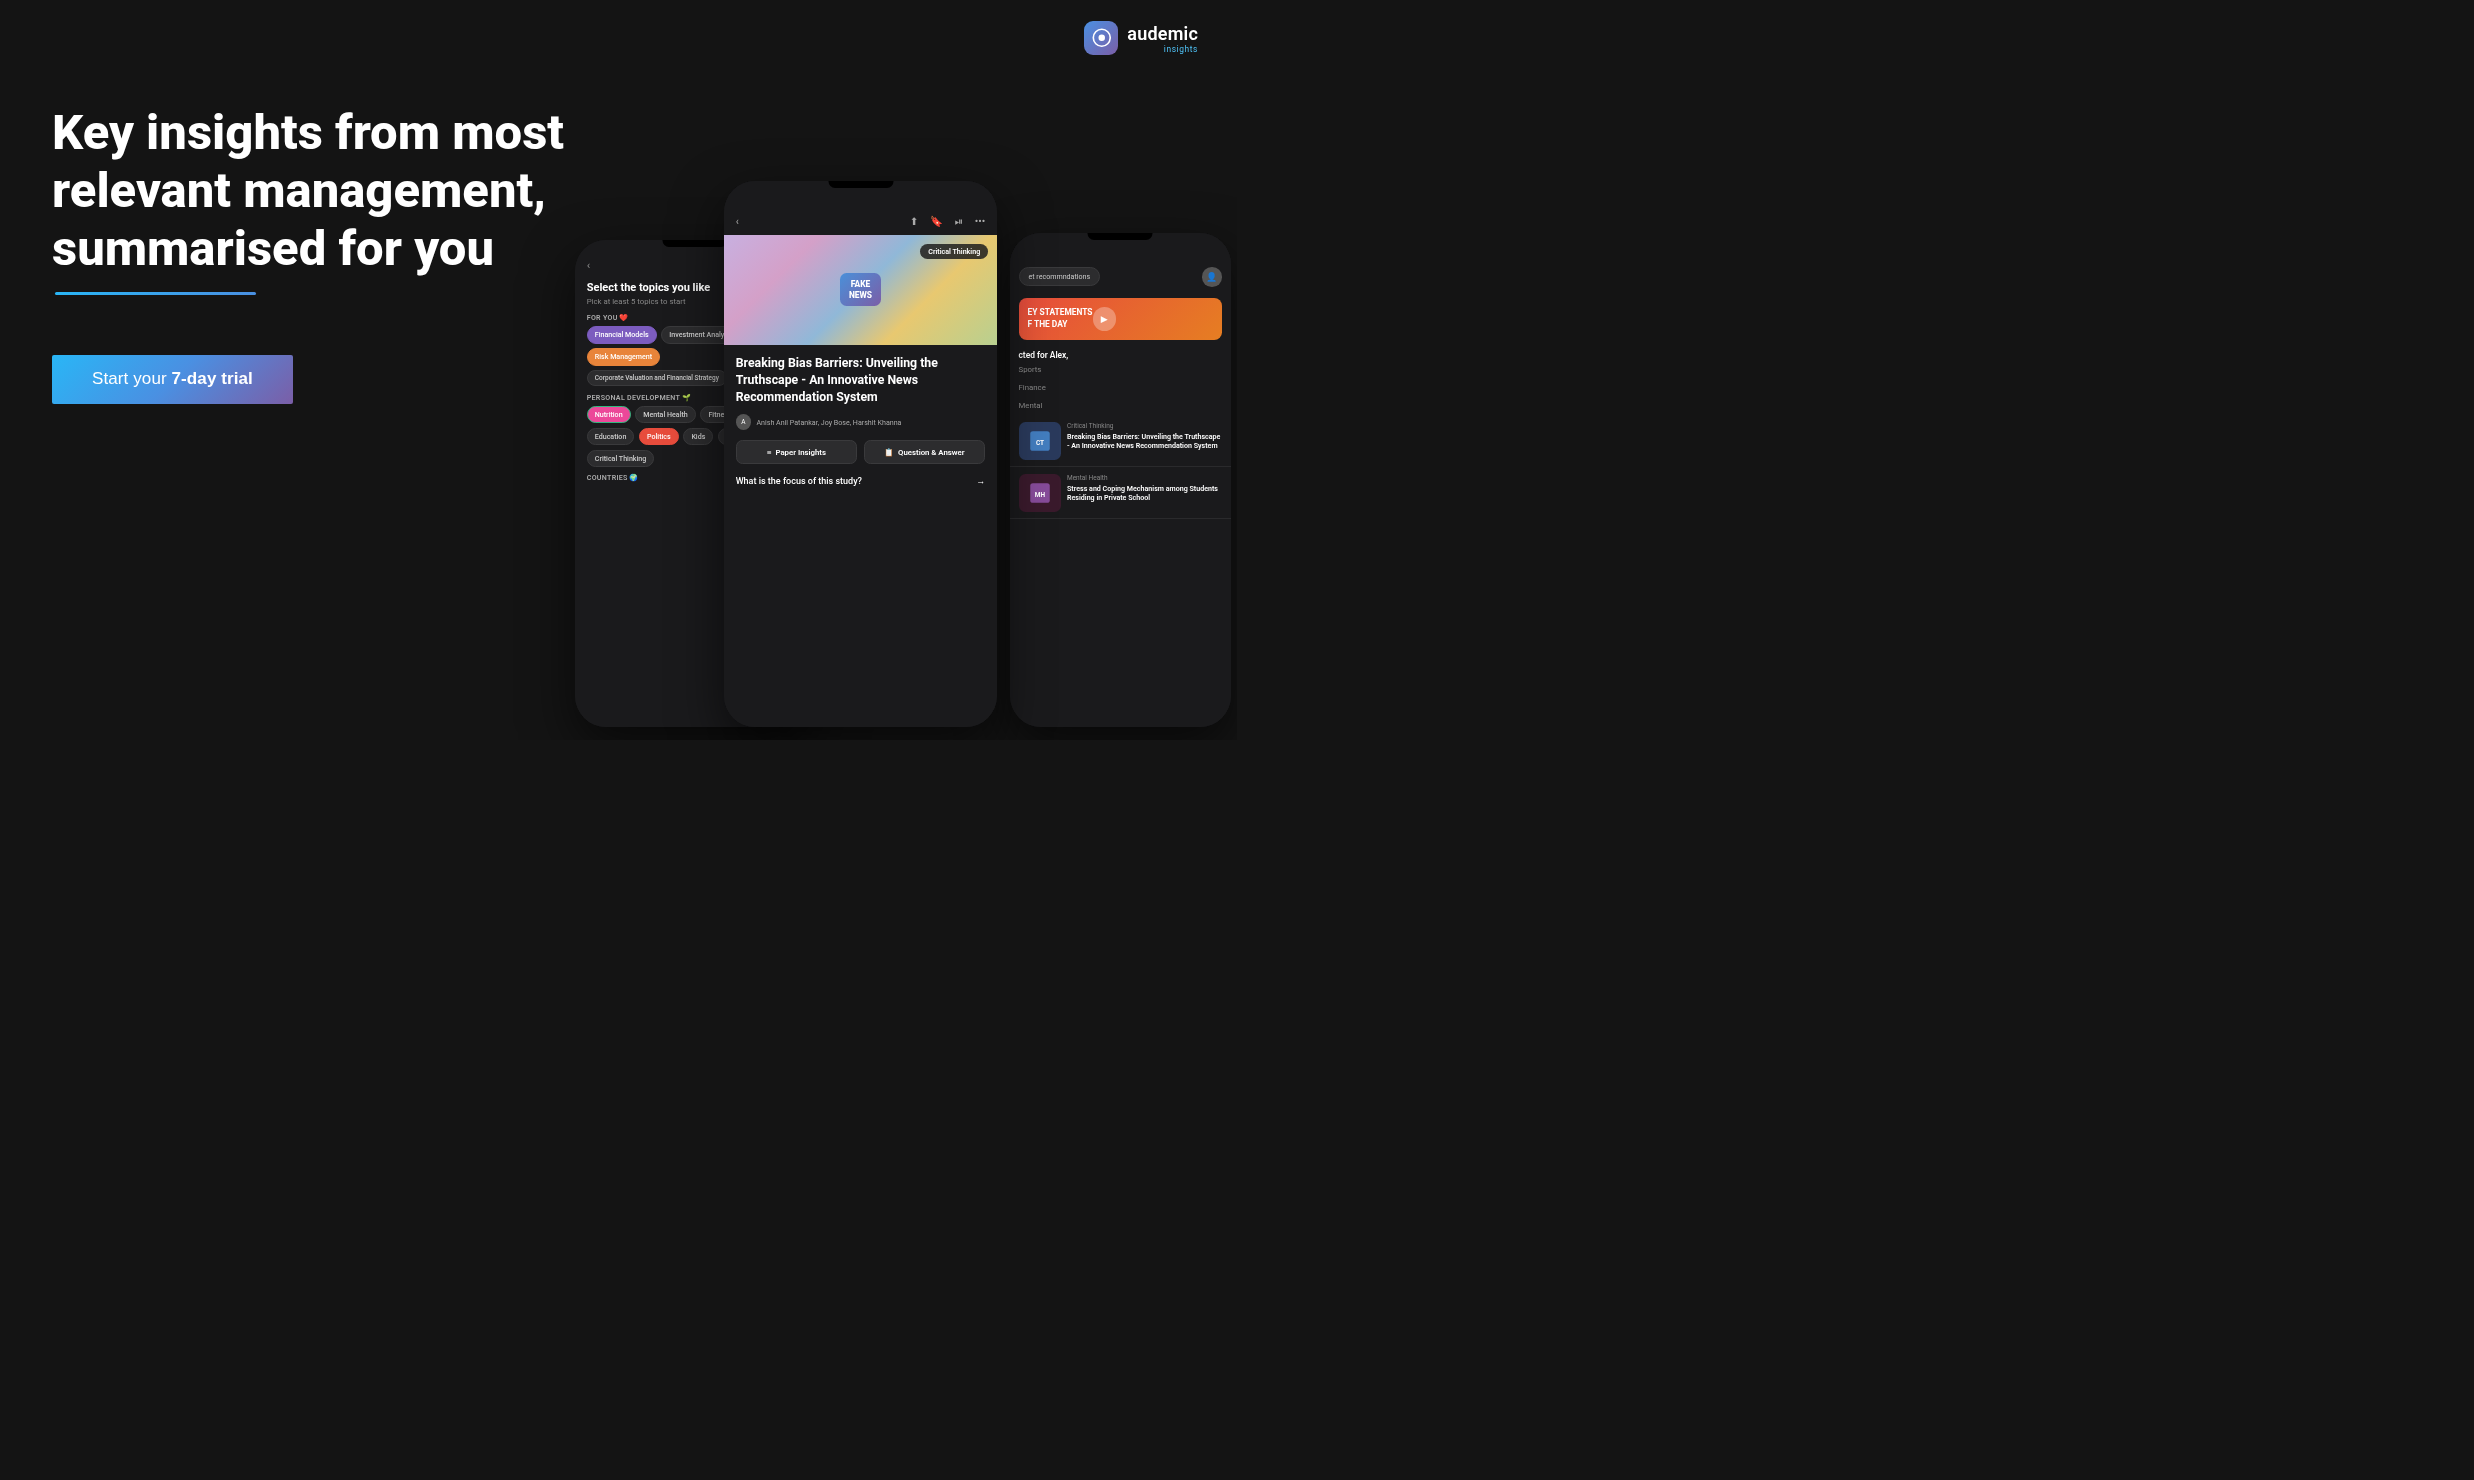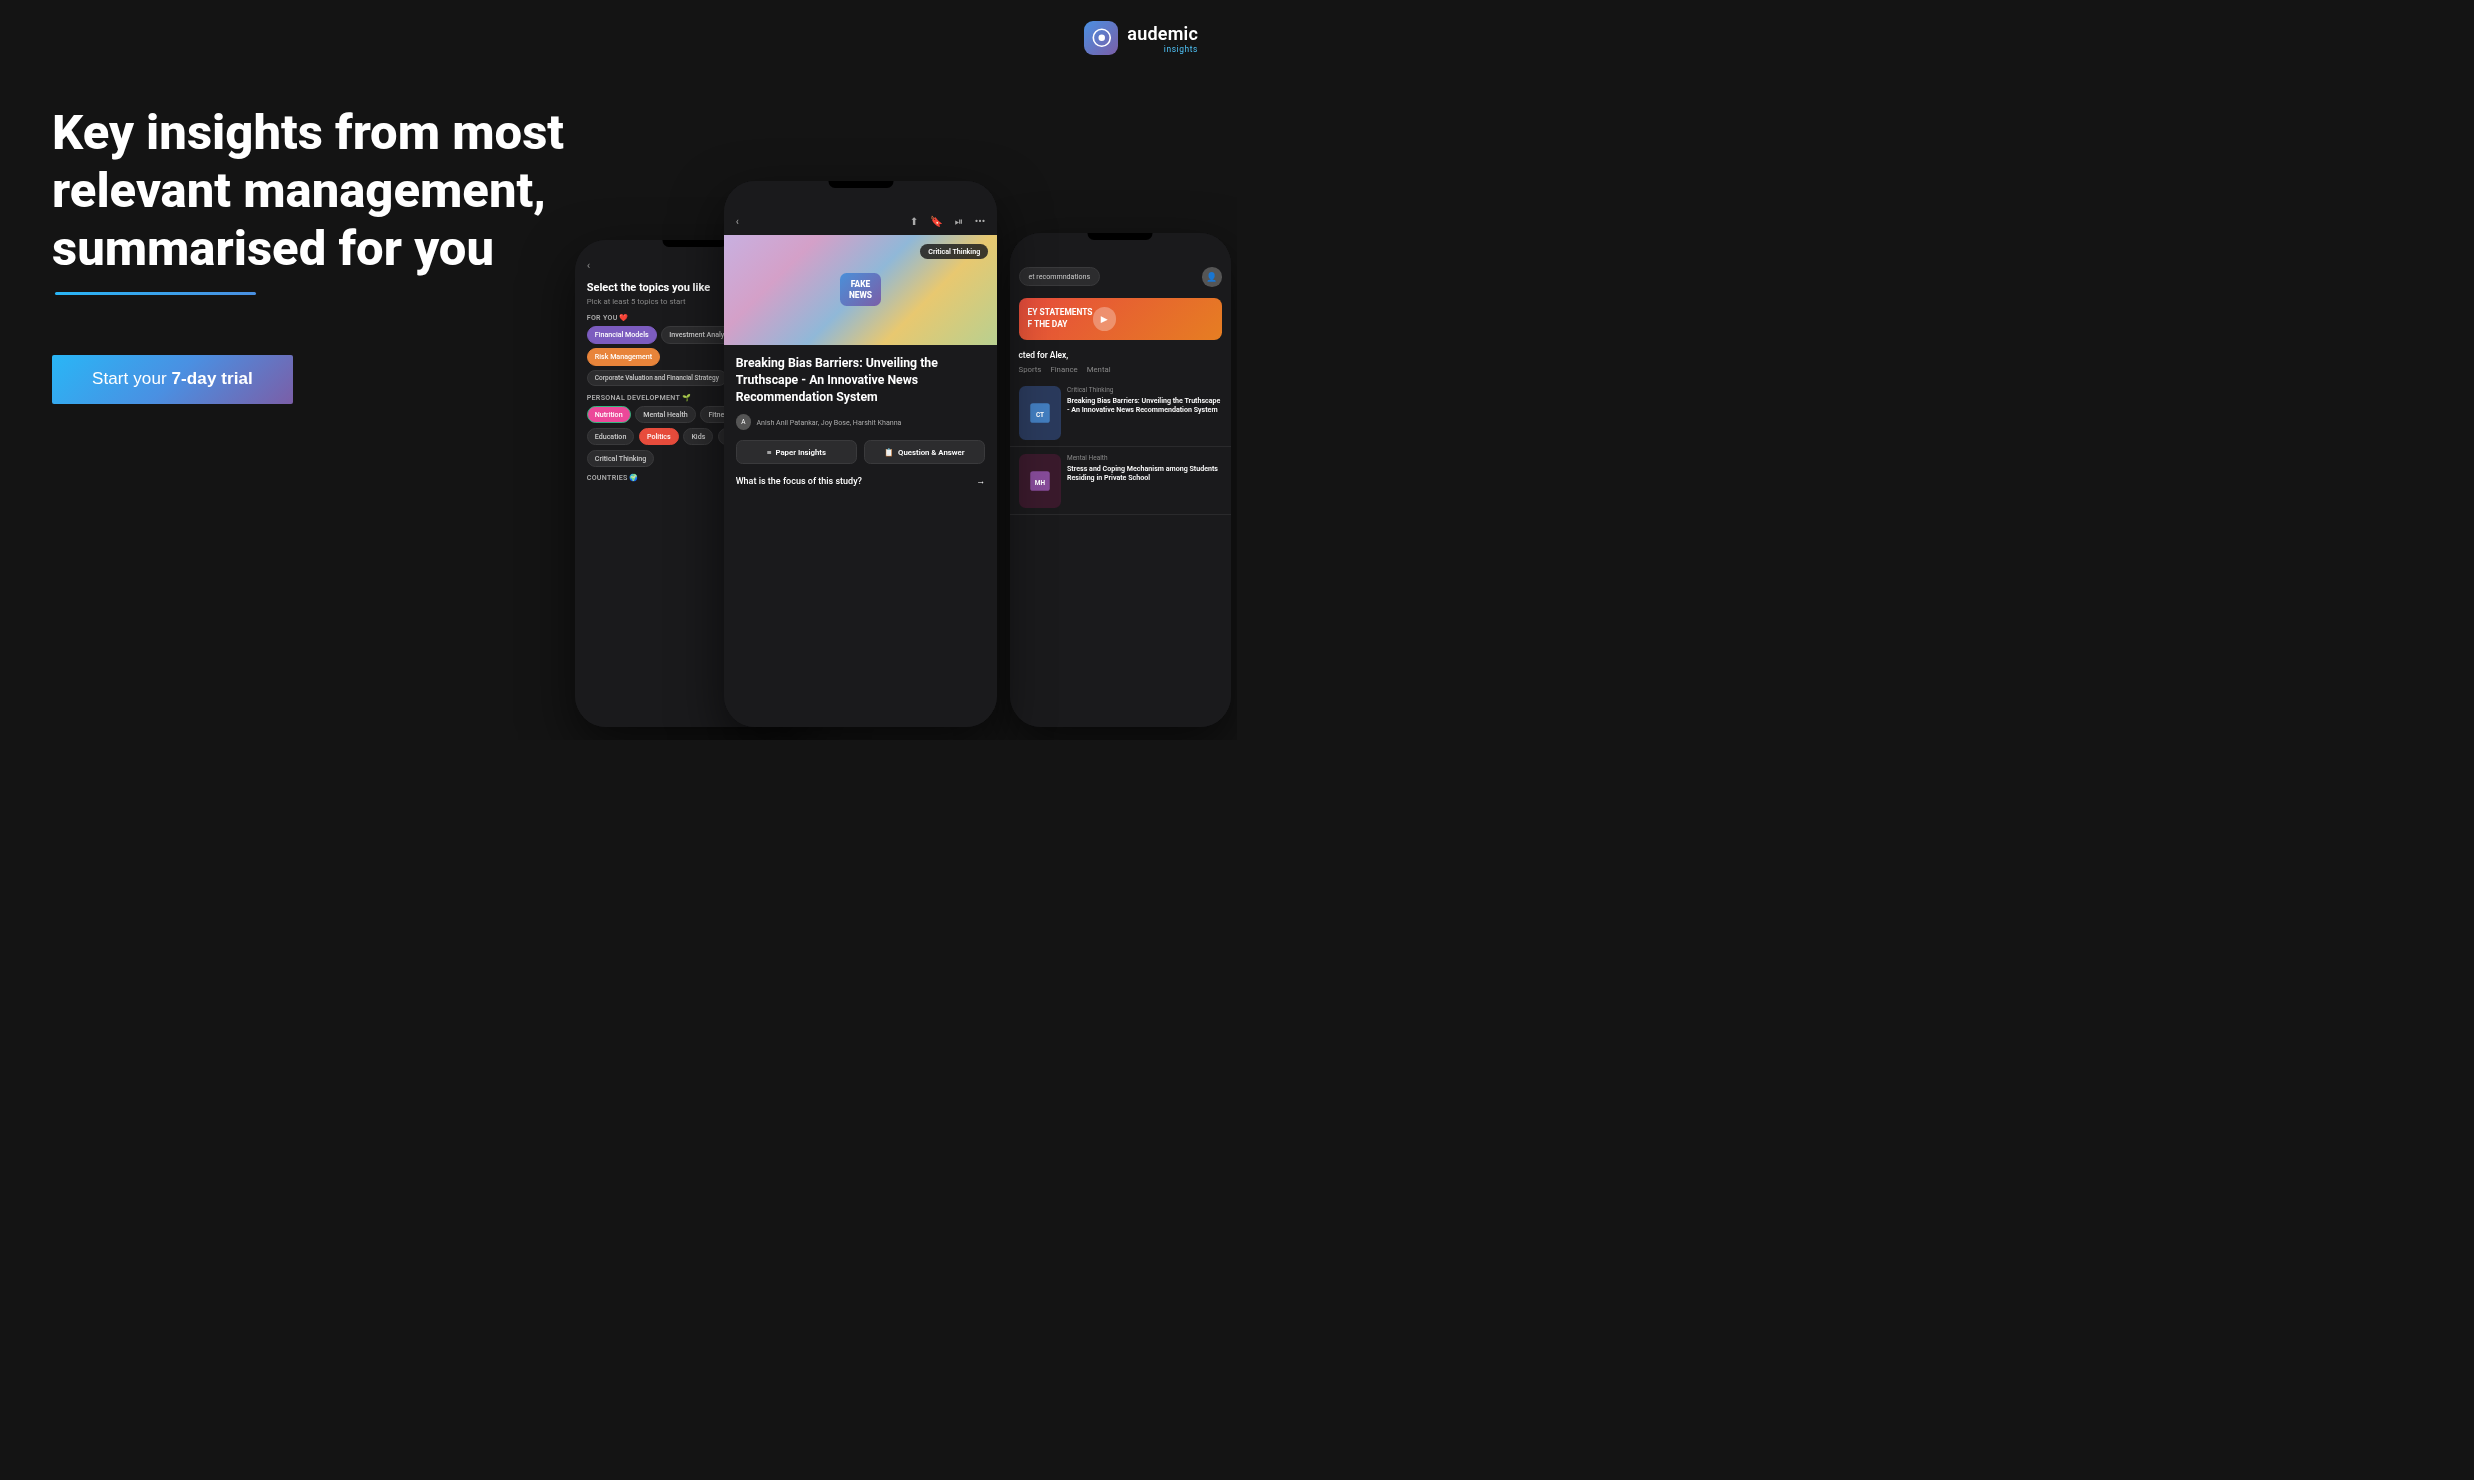--- a/index.html
+++ b/index.html
@@ -432,40 +432,41 @@
       font-size: 8.4px;
       font-weight: 600;
       color: #fff;
     }
 
     .topic-tabs {
       display: flex;
       gap: 9px;
       padding: 2.6px 9px 5.2px;
       overflow-x: hidden;
+      flex-direction: column;
     }
 
     .topic-tab {
       font-size: 7.8px;
       color: #888;
       white-space: nowrap;
       cursor: pointer;
     }
 
     .article-mini {
       display: flex;
       gap: 6.5px;
       padding: 6.5px 9px;
       border-bottom: 0.6px solid #2a2a2c;
       align-items: flex-start;
     }
 
     .article-mini-thumb {
       width: 42px;
-      height: 54px;
+      height: 38px;
       border-radius: 6.5px;
       flex-shrink: 0;
       display: flex;
       align-items: center;
       justify-content: center;
       font-size: 13px;
     }
 
     .article-mini-info {
       flex: 1;

